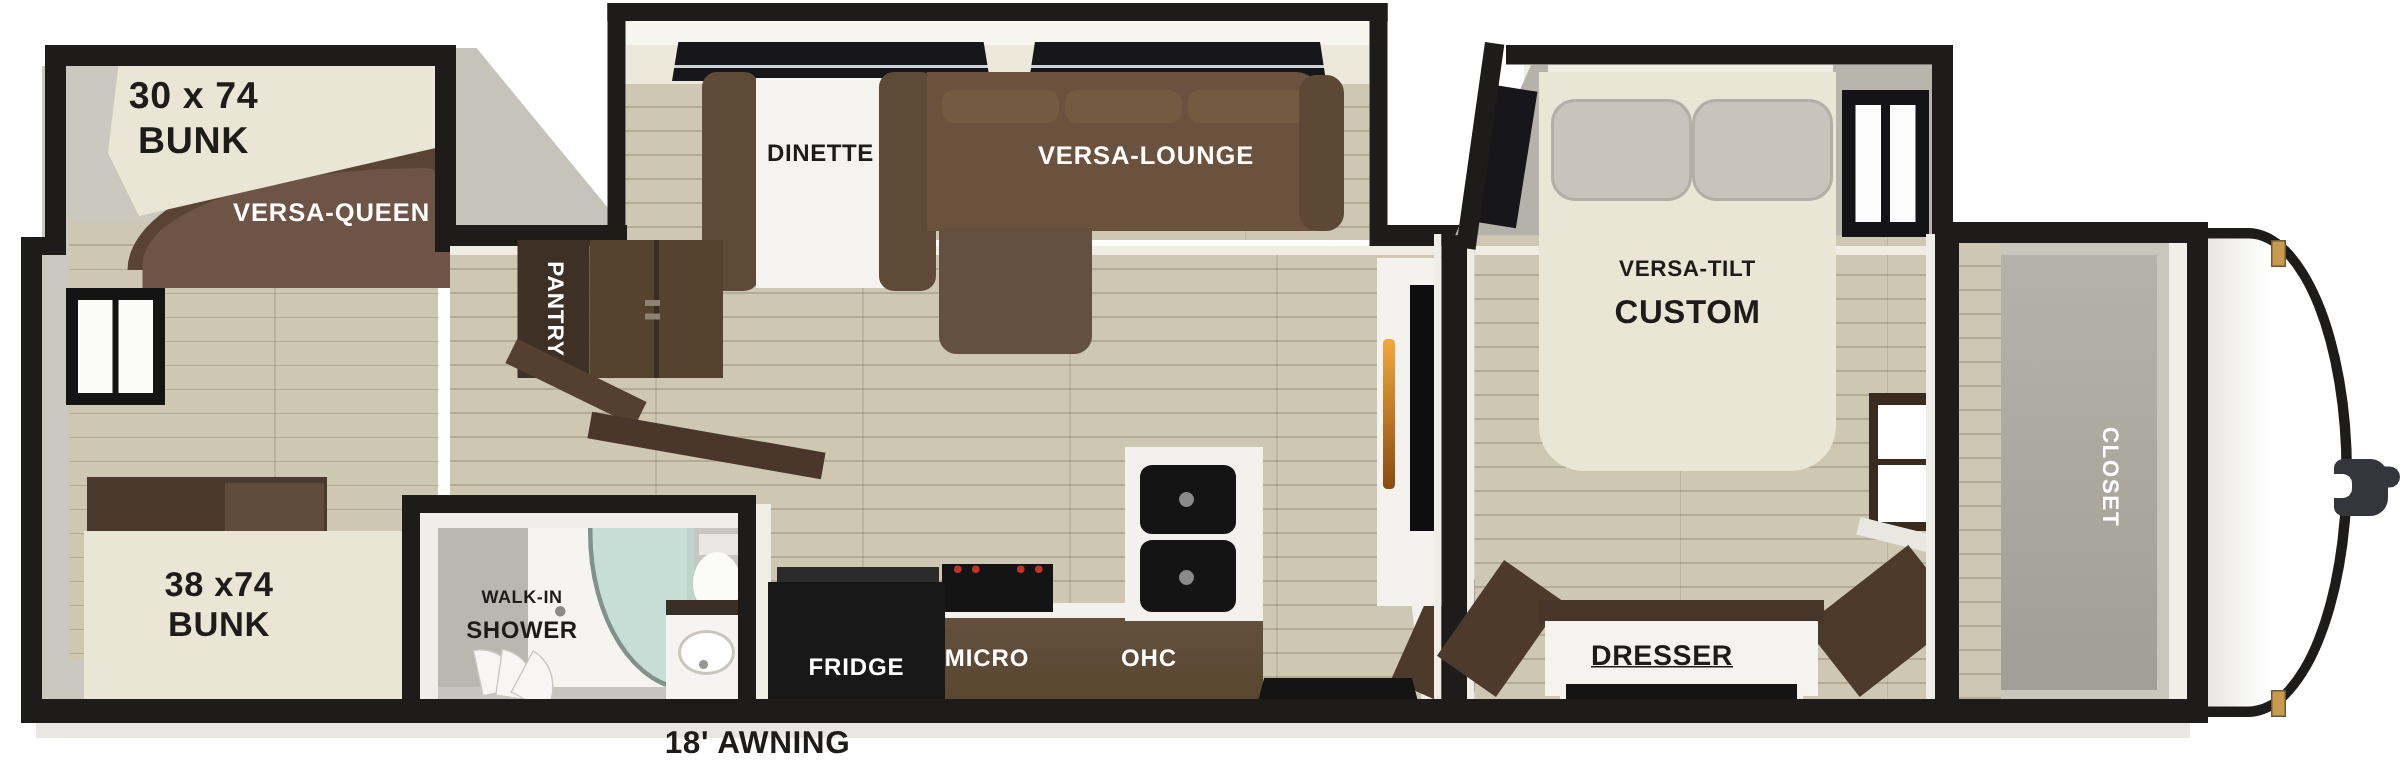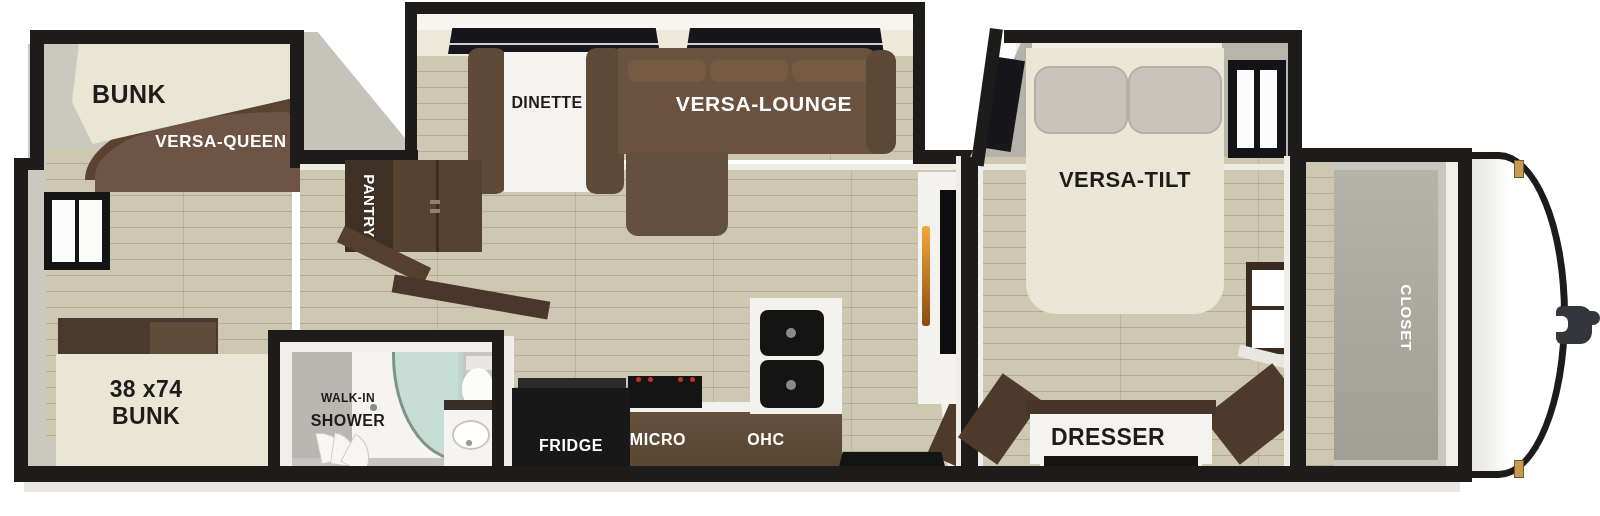--- a/index.html
+++ b/index.html
@@ -22,20 +22,21 @@
 </head>
 <body>
 
 <div class="stage">
 
   <div class="abs" style="left:28px;top:44px;width:264px;height:422px;background:#cbc8bf;"></div>
   <div class="floor" style="left:46px;top:148px;width:246px;height:292px;"></div>
   <div class="abs" style="left:85px;top:96px;width:215px;height:84px;background:#5a4332;border-top-left-radius:215px 84px;"></div>
   <div class="abs" style="left:95px;top:112px;width:205px;height:80px;background:#6d5444;border-top-left-radius:205px 70px;border-top-right-radius:18px;"></div>
   <div class="abs cream" style="left:72px;top:44px;width:230px;height:100px;clip-path:polygon(3% 0,100% 0,100% 52%,9% 100%,0 58%);"></div>
+  <div class="lbl" style="left:73px;top:50px;width:112px;height:30px;font-size:25px;">30 x 74</div>
   <div class="lbl" style="left:73px;top:80px;width:112px;height:30px;font-size:25px;">BUNK</div>
   <div class="lblw" style="left:150px;top:133px;width:142px;height:19px;font-size:17px;">VERSA-QUEEN</div>
   <div class="abs" style="left:58px;top:318px;width:160px;height:38px;background:#4a3a2e;"></div>
   <div class="abs" style="left:150px;top:322px;width:66px;height:34px;background:#5f4c3b;"></div>
   <div class="abs cream" style="left:56px;top:354px;width:214px;height:112px;"></div>
   <div class="lbl" style="left:66px;top:376px;width:160px;height:27px;font-size:23px;">38 x74</div>
   <div class="lbl" style="left:66px;top:403px;width:160px;height:27px;font-size:23px;">BUNK</div>
   <div class="abs" style="left:44px;top:192px;width:66px;height:78px;background:#141414;"></div>
   <div class="abs" style="left:52px;top:200px;width:23px;height:62px;background:#fbfbfa;"></div>
   <div class="abs" style="left:79px;top:200px;width:23px;height:62px;background:#fbfbfa;"></div>
@@ -61,21 +62,21 @@
   <div class="abs" style="left:504px;top:52px;width:86px;height:140px;background:#f4f3f0;"></div>
   <div class="abs" style="left:586px;top:48px;width:38px;height:146px;background:#5f4937;border-radius:10px;"></div>
   <div class="lbl" style="left:502px;top:94px;width:90px;height:18px;font-size:16px;">DINETTE</div>
 
   <div class="abs brown" style="left:618px;top:48px;width:262px;height:106px;border-radius:0 16px 6px 0;"></div>
   <div class="abs" style="left:628px;top:60px;width:78px;height:22px;background:#745a41;border-radius:8px;"></div>
   <div class="abs" style="left:710px;top:60px;width:78px;height:22px;background:#745a41;border-radius:8px;"></div>
   <div class="abs" style="left:792px;top:60px;width:80px;height:22px;background:#745a41;border-radius:8px;"></div>
   <div class="abs" style="left:866px;top:50px;width:30px;height:104px;background:#5d4735;border-radius:12px;"></div>
   <div class="abs" style="left:626px;top:152px;width:102px;height:84px;background:#64503e;border-radius:0 0 12px 12px;"></div>
-  <div class="lblw" style="left:664px;top:94px;width:200px;height:20px;font-size:21px;">VERSA-LOUNGE</div>
+  <div class="lblw" style="left:664px;top:94px;width:200px;height:20px;font-size:17px;">VERSA-LOUNGE</div>
 
   <div class="wall" style="left:405px;top:2px;width:520px;height:12px;"></div>
   <div class="wall" style="left:405px;top:2px;width:12px;height:162px;"></div>
   <div class="wall" style="left:913px;top:2px;width:12px;height:162px;"></div>
   <div class="wall" style="left:296px;top:150px;width:122px;height:14px;"></div>
   <div class="wall" style="left:918px;top:150px;width:100px;height:14px;"></div>
 
   <div class="abs" style="left:345px;top:160px;width:48px;height:92px;background:#3f3025;"></div>
   <div class="abs" style="left:393px;top:160px;width:89px;height:92px;background:linear-gradient(90deg,#55422f 0 48%,#3b2d21 48% 52%,#55422f 52%);"></div>
   <div class="abs" style="left:430px;top:200px;width:10px;height:4px;background:#8f8273;"></div>
@@ -140,49 +141,51 @@
   <div class="abs" style="left:1016px;top:43px;width:274px;height:16px;background:#f0ede4;"></div>
   <div class="abs" style="left:970px;top:43px;width:62px;height:114px;background:#b5b2aa;clip-path:polygon(82% 0,100% 0,100% 100%,0 100%);"></div>
   <div class="abs" style="left:984px;top:58px;width:30px;height:92px;background:#17171b;transform:rotate(9deg);border-left:4px solid #2c2c31;"></div>
   <div class="abs" style="left:1222px;top:43px;width:68px;height:114px;background:#b8b5ad;"></div>
   <div class="abs" style="left:1228px;top:60px;width:58px;height:98px;background:#141418;"></div>
   <div class="abs" style="left:1237px;top:70px;width:17px;height:78px;background:#fcfcfc;"></div>
   <div class="abs" style="left:1260px;top:70px;width:17px;height:78px;background:#fcfcfc;"></div>
   <div class="abs cream" style="left:1026px;top:48px;width:198px;height:266px;border-radius:0 0 30px 30px;"></div>
   <div class="abs" style="left:1034px;top:66px;width:90px;height:64px;background:#c9c4bb;border:2px solid #b3aea6;border-radius:16px;"></div>
   <div class="abs" style="left:1128px;top:66px;width:90px;height:64px;background:#c9c4bb;border:2px solid #b3aea6;border-radius:16px;"></div>
-  <div class="lbl" style="left:1030px;top:166px;width:190px;height:28px;font-size:22px;">VERSA-TILT</div>
+  <div class="lbl" style="left:1030px;top:166px;width:190px;height:28px;font-size:15px;">VERSA-TILT</div>
+  <div class="lbl" style="left:1030px;top:194px;width:190px;height:28px;font-size:22px;">CUSTOM</div>
   <div class="abs" style="left:1246px;top:262px;width:52px;height:92px;background:#3a2b20;"></div>
   <div class="abs" style="left:1252px;top:270px;width:40px;height:36px;background:#ffffff;"></div>
   <div class="abs" style="left:1252px;top:310px;width:40px;height:38px;background:#ffffff;"></div>
   <div class="abs" style="left:1238px;top:352px;width:62px;height:12px;background:#e9e7e1;transform:rotate(14deg);"></div>
   <div class="abs dkbrown" style="left:976px;top:380px;width:48px;height:78px;transform:rotate(35deg);"></div>
   <div class="abs dkbrown" style="left:1212px;top:384px;width:88px;height:60px;transform:rotate(-38deg);"></div>
   <div class="abs" style="left:1026px;top:400px;width:190px;height:16px;background:#463528;"></div>
   <div class="abs" style="left:1030px;top:414px;width:182px;height:50px;background:#f4f3f0;"></div>
-  <div class="lbl" style="left:1030px;top:424px;width:156px;height:28px;font-size:23px;">DRESSER</div>
+  <div class="lbl" style="left:1030px;top:424px;width:156px;height:28px;font-size:19px;text-decoration:underline;">DRESSER</div>
   <div class="abs" style="left:1040px;top:456px;width:4px;height:24px;background:#f4f2ee;"></div>
   <div class="abs" style="left:1044px;top:456px;width:154px;height:24px;background:#141414;"></div>
   <div class="abs" style="left:1198px;top:456px;width:4px;height:24px;background:#f4f2ee;"></div>
   <div class="wall" style="left:1004px;top:30px;width:296px;height:13px;"></div>
   <div class="wall" style="left:990px;top:28px;width:13px;height:138px;transform:rotate(8deg);transform-origin:top left;"></div>
   <div class="wall" style="left:1288px;top:30px;width:14px;height:130px;"></div>
   <div class="wall" style="left:1288px;top:148px;width:184px;height:14px;"></div>
 
   <div class="abs" style="left:1306px;top:162px;width:140px;height:304px;background:#c9c6be;"></div>
   <div class="floor" style="left:1306px;top:162px;width:28px;height:304px;"></div>
   <div class="abs" style="left:1334px;top:170px;width:104px;height:290px;background:linear-gradient(180deg,#b5b2aa,#a19e96);"></div>
   <div class="lblw rot" style="left:1356px;top:308px;width:100px;height:20px;font-size:15px;letter-spacing:1px;">CLOSET</div>
   <div class="abs" style="left:1284px;top:156px;width:6px;height:310px;background:#efede7;"></div>
   <div class="wall" style="left:1290px;top:148px;width:16px;height:318px;"></div>
   <div class="abs" style="left:1446px;top:162px;width:12px;height:304px;background:#f0eee9;"></div>
   <div class="wall" style="left:1458px;top:150px;width:14px;height:316px;"></div>
 
   <div class="wall" style="left:14px;top:466px;width:1458px;height:16px;"></div>
   <div class="abs" style="left:24px;top:482px;width:1436px;height:10px;background:#e9e7e3;"></div>
+  <div class="lbl" style="left:400px;top:483px;width:210px;height:26px;font-size:21px;">18' AWNING</div>
 
   <div class="abs" style="left:1472px;top:152px;width:96px;height:326px;background:linear-gradient(90deg,#e7e6e3,#ffffff 45%);border:7px solid #1d1c1a;border-left:none;border-radius:0 70px 70px 0 / 0 165px 165px 0;box-sizing:border-box;"></div>
   <div class="abs" style="left:1514px;top:160px;width:8px;height:16px;background:#c99a4e;border:1px solid #6b5836;"></div>
   <div class="abs" style="left:1514px;top:460px;width:8px;height:16px;background:#c99a4e;border:1px solid #6b5836;"></div>
   <div class="abs" style="left:1556px;top:306px;width:36px;height:38px;background:#35363b;border-radius:6px 12px 12px 6px;"></div>
   <div class="abs" style="left:1556px;top:316px;width:12px;height:16px;background:#ffffff;border-radius:0 6px 6px 0;"></div>
   <div class="abs" style="left:1586px;top:311px;width:14px;height:14px;background:#35363b;border-radius:0 7px 7px 0;"></div>
 
 </div>
 

